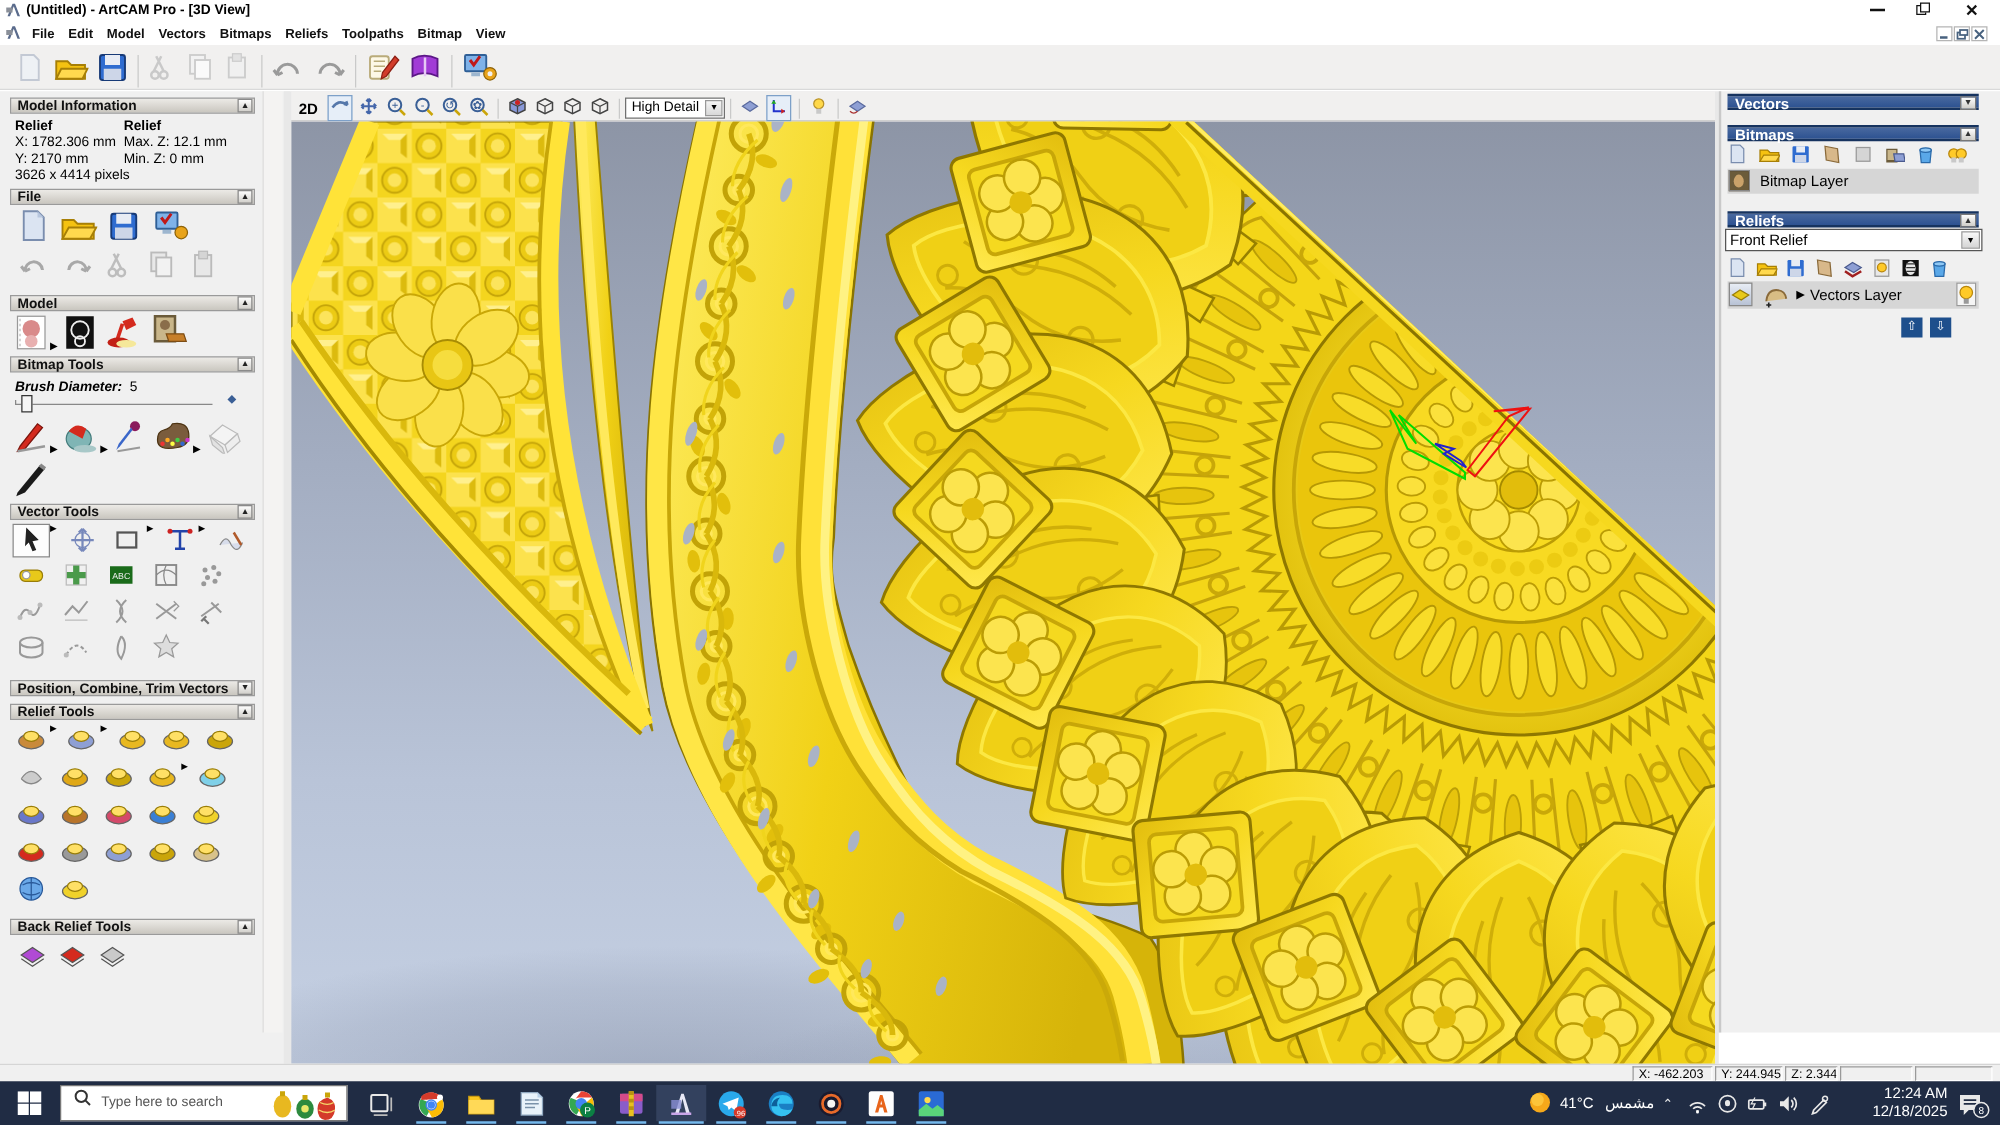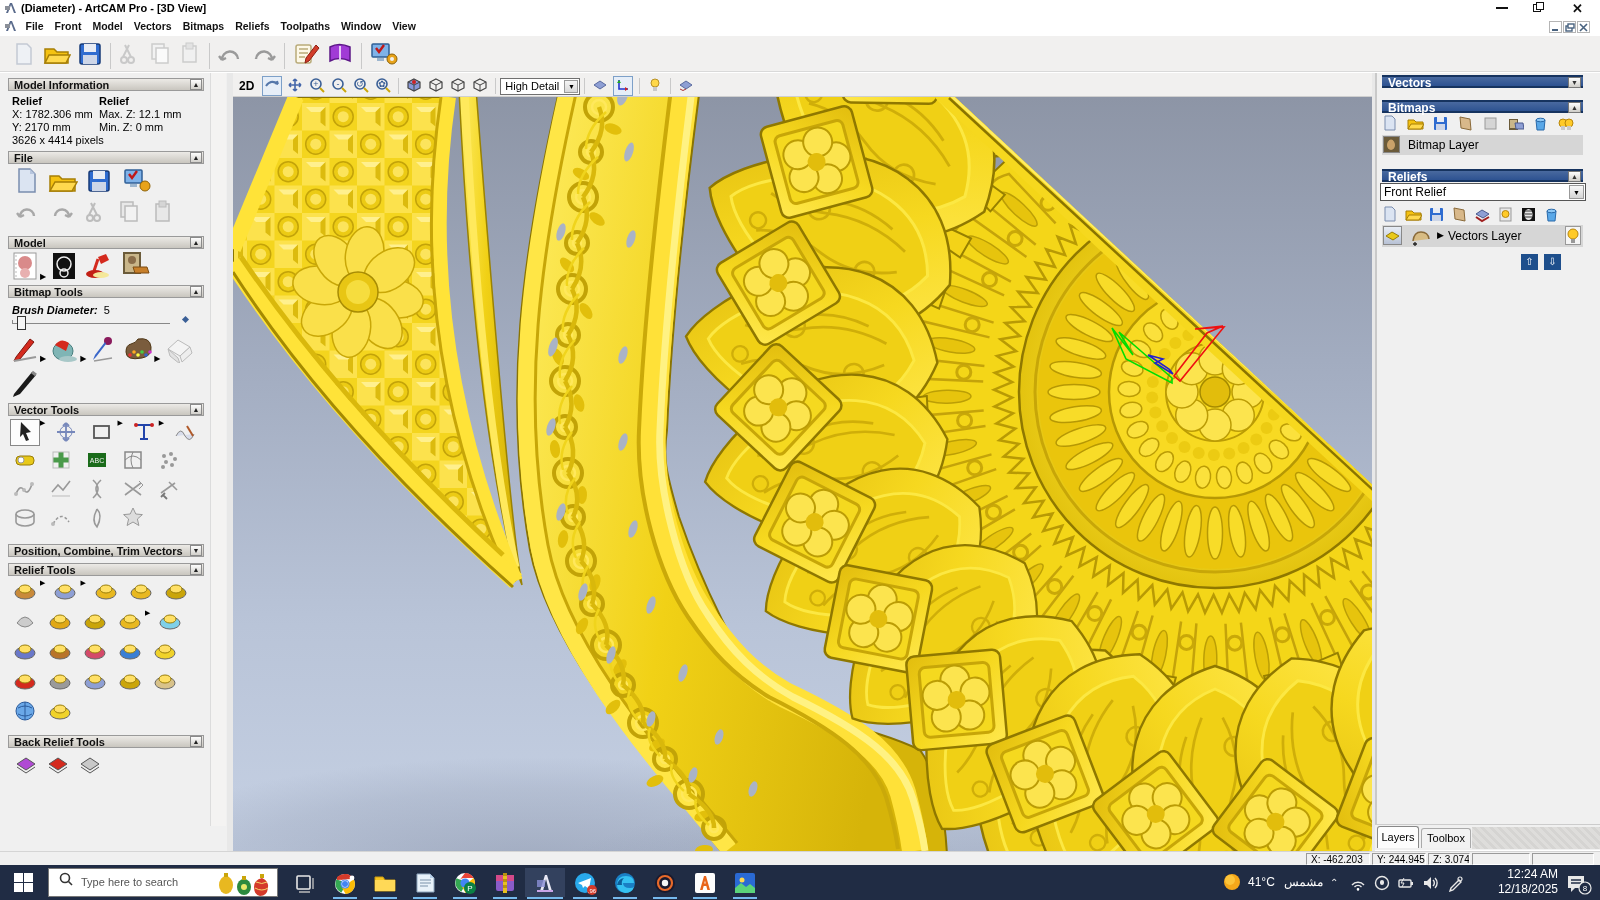--- a/index.html
+++ b/index.html
@@ -20,32 +20,32 @@
 .uline{position:absolute;top:32px;height:2px;background:#76b9ed}
 .vsep{display:inline-block;width:1px;height:26px;background:#c9c9c9;margin:0 4px;vertical-align:middle}
 .ticon{display:inline-block;vertical-align:middle;margin:0 3px}
 #vptoolbar{left:233px;top:73px;width:1139px;height:24px;background:#f1f0ef;border-bottom:1px solid #cfcfcf;font-size:11px;z-index:5}
 </style></head><body>
 <div class="abs" id="titlebar">
     <span class="abs" style="left:4px;top:2px;width:13px;height:13px"><svg width="13" height="13" viewBox="0 0 13 13">
         <path d="M2,11 L6,1 L8,1 L12,11 L10,11 L7,3 L4,11 Z" fill="#5a6b8c"></path>
         <rect x="1" y="4" width="5" height="4" fill="#8a8f98"></rect>
       </svg></span>
-    <span class="abs" style="left:21px;top:2px">(Diameter) - ArtCAM Pro - [3D View]</span>
+    <span class="abs" style="left:21px;top:2px">(Untitled) - ArtCAM Pro - [3D View]</span>
     <span class="abs" style="left:1496px;top:7px;width:12px;height:2px;background:#111"></span>
     <span class="abs" style="left:1533px;top:4px;width:8px;height:8px;border:1.3px solid #111;background:#fff"></span>
     <span class="abs" style="left:1536px;top:2px;width:8px;height:8px;border:1.3px solid #111;background:#fff"></span>
     <span class="abs" style="left:1572px;top:1px;font-size:13px;color:#111">✕</span>
   </div>
 <div class="abs" id="menubar">
     <span class="abs" style="left:4px;top:2px;width:13px;height:13px"><svg width="13" height="13" viewBox="0 0 13 13">
         <path d="M2,11 L6,1 L8,1 L12,11 L10,11 L7,3 L4,11 Z" fill="#5a6b8c"></path>
         <rect x="1" y="4" width="5" height="4" fill="#8a8f98"></rect>
       </svg></span>
-    <span class="abs" style="left:20px;top:1px"><span class="m">File</span><span class="m">Front</span><span class="m">Model</span><span class="m">Vectors</span><span class="m">Bitmaps</span><span class="m">Reliefs</span><span class="m">Toolpaths</span><span class="m">Window</span><span class="m">View</span></span>
+    <span class="abs" style="left:20px;top:1px"><span class="m">File</span><span class="m">Edit</span><span class="m">Model</span><span class="m">Vectors</span><span class="m">Bitmaps</span><span class="m">Reliefs</span><span class="m">Toolpaths</span><span class="m">Bitmap</span><span class="m">View</span></span>
     <span class="abs" style="left:1549px;top:3px;width:13px;height:12px;border:1px solid #b5b5b5;background:#fff"><svg width="11" height="11" viewBox="0 0 11 11">
         <rect x="2" y="7" width="6" height="2" fill="#48627f"></rect>
       </svg></span>
     <span class="abs" style="left:1563px;top:3px;width:13px;height:12px;border:1px solid #b5b5b5;background:#fff"><svg width="11" height="11" viewBox="0 0 11 11">
         <rect x="2" y="4" width="6" height="5" fill="none" stroke="#48627f" stroke-width="1.4"></rect>
         <rect x="4" y="2" width="6" height="4" fill="#fff" stroke="#48627f" stroke-width="1.4"></rect>
       </svg></span>
     <span class="abs" style="left:1577px;top:3px;width:13px;height:12px;border:1px solid #b5b5b5;background:#fff"><svg width="11" height="11" viewBox="0 0 11 11">
         <path d="M2,2 L9,9 M9,2 L2,9" stroke="#48627f" stroke-width="1.6"></path>
       </svg></span>
@@ -1136,30 +1136,25 @@
           <path d="M3,19 h4 M5,17 v4" stroke="#222" stroke-width="1.3"></path>
         </svg></span>
       <span class="abs" style="left:55px;top:5px;font-size:9px">▶</span>
       <span class="abs" style="left:66px;top:4px;font-size:12px">Vectors Layer</span>
       <span class="abs" style="left:183px;top:1px;width:16px;height:19px;background:#f5f5f5;border:1px solid #999"><svg width="14" height="17" viewBox="0 0 14 17">
           <circle cx="7" cy="7" r="5" fill="#ffca28" stroke="#b8860b"></circle>
           <rect x="5" y="12" width="4" height="4" fill="#999"></rect>
         </svg></span>
     </div>
     <div class="abs" style="left:146px;top:178px"><span style="display:inline-block;width:17px;height:16px;background:#1e4f8c;margin-right:6px;text-align:center;color:#fff;font-size:10px;line-height:16px">⇧</span><span style="display:inline-block;width:17px;height:16px;background:#1e4f8c;text-align:center;color:#fff;font-size:10px;line-height:16px">⇩</span></div>
-    <div class="abs" style="left:0;top:751px;width:225px;height:26px;background:#f0f0f0;border-top:1px solid #ccc">
-      <span class="abs" style="left:2px;top:1px;width:42px;height:22px;background:#fdfdfd;border:1px solid #888;border-bottom:none;border-radius:3px 3px 0 0;font-size:11px;text-align:center;line-height:21px">Layers</span>
-      <span class="abs" style="left:46px;top:3px;width:50px;height:20px;background:#f2f2f2;border:1px solid #aaa;border-bottom:none;border-radius:3px 3px 0 0;font-size:11px;text-align:center;line-height:19px">Toolbox</span>
-      <span class="abs" style="left:97px;top:2px;width:128px;height:22px;background:repeating-linear-gradient(45deg,#dedddb 0 3px,#d5d4d2 3px 6px)"></span>
-    </div>
   </div>
 <div class="abs" id="statusbar">
     <span class="scell" style="left:1306px;width:64px;white-space:nowrap;overflow:hidden;font-size:10px">X: -462.203</span>
     <span class="scell" style="left:1372px;width:54px;white-space:nowrap;overflow:hidden;font-size:10px">Y: 244.945</span>
-    <span class="scell" style="left:1428px;width:42px;white-space:nowrap;overflow:hidden;font-size:10px">Z: 3.074</span>
+    <span class="scell" style="left:1428px;width:42px;white-space:nowrap;overflow:hidden;font-size:10px">Z: 2.344</span>
     <span class="scell" style="left:1472px;width:58px;white-space:nowrap;overflow:hidden;font-size:10px"></span>
     <span class="scell" style="left:1532px;width:62px;white-space:nowrap;overflow:hidden;font-size:10px"></span>
   </div>
 <div class="abs" id="taskbar">
     <span class="abs" style="left:14px;top:8px"><svg width="20" height="19" viewBox="0 0 20 19">
         <rect x="0" y="0" width="9" height="9" fill="#fff"></rect>
         <rect x="10" y="0" width="9" height="9" fill="#fff"></rect>
         <rect x="0" y="10" width="9" height="9" fill="#fff"></rect>
         <rect x="10" y="10" width="9" height="9" fill="#fff"></rect>
       </svg></span>

